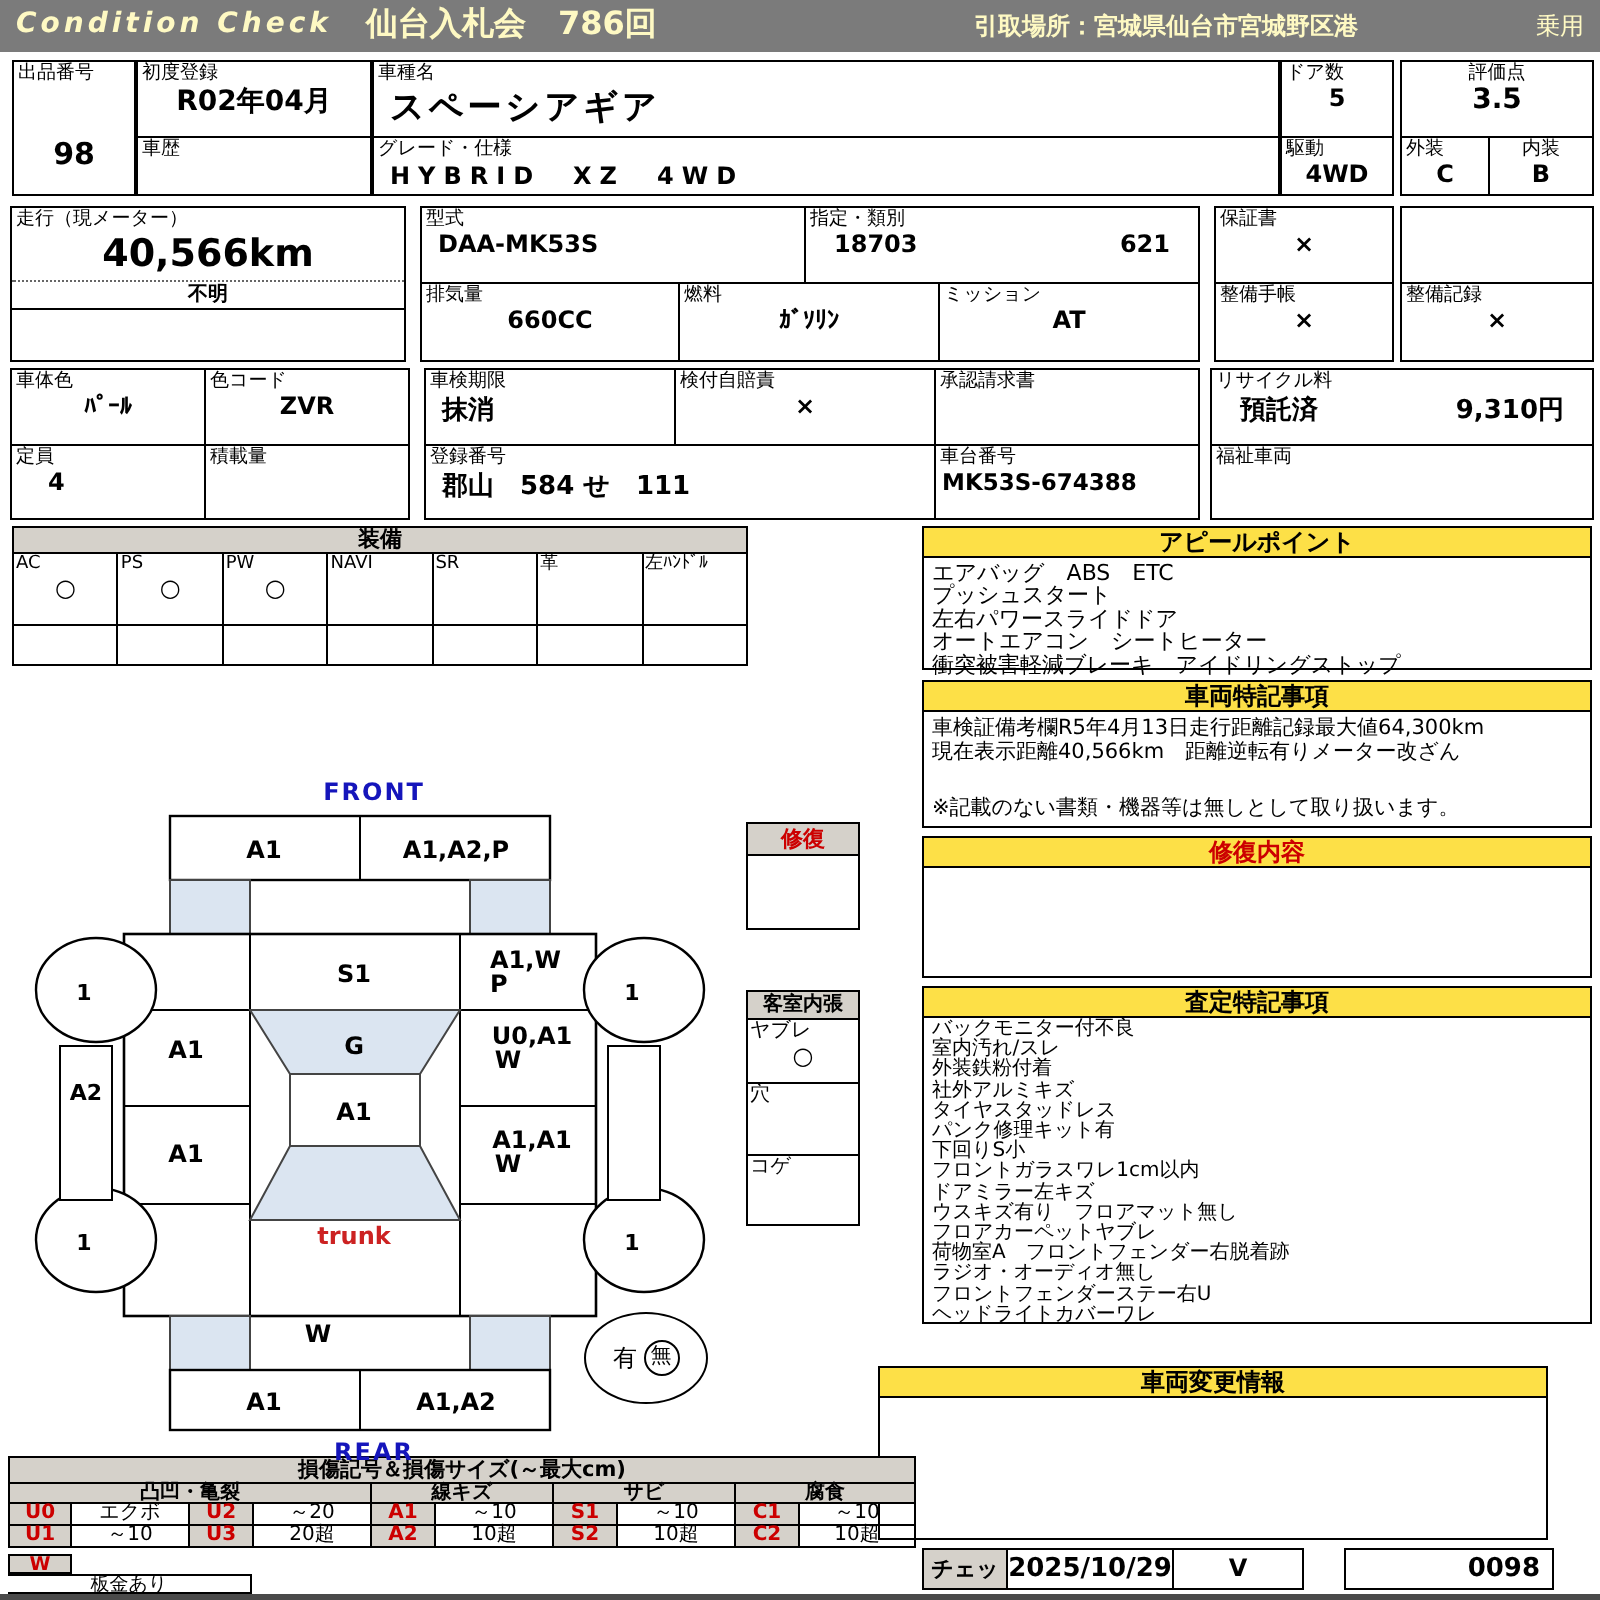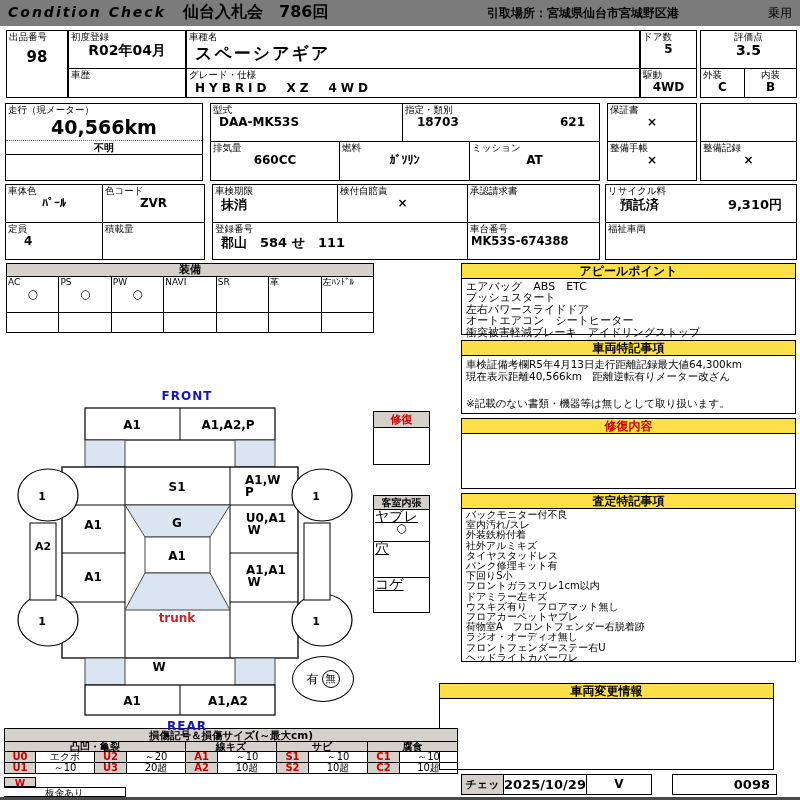--- a/index.html
+++ b/index.html
@@ -1,19 +1,19 @@
 <!DOCTYPE html>
 <html><head>
 <meta charset="utf-8">
 <style>
   html,body{margin:0;padding:0;background:#fff;}
   .sheet{position:relative;width:800px;height:800px;background:#fff;color:#000;
     font-family:"DejaVu Sans","Liberation Sans",sans-serif;overflow:hidden;}
   
-  .hdr{position:absolute;left:0;top:0;width:800px;height:26px;background:#7b7b7b;color:#000000;}
+  .hdr{position:absolute;left:0;top:0;width:800px;height:26px;background:#7b7b7b;color:#fef9c3;}
   .hdr .brand{position:absolute;left:8px;top:4px;font-size:14px;font-weight:bold;font-style:italic;letter-spacing:2px;}
   .hdr .title{position:absolute;left:183px;top:2px;font-size:16px;font-weight:bold;}
   .hdr .pickup{position:absolute;left:487px;top:5px;font-size:12px;font-weight:bold;}
   .hdr .usage{position:absolute;right:8px;top:5px;font-size:12px;}
   
   .f{position:absolute;border:1px solid #000;box-sizing:border-box;background:#fff;}
   .l{display:block;font-size:9.5px;line-height:10px;padding:1px 2px 0;}
   .v{display:block;font-weight:bold;font-size:12px;text-align:center;}
   .v.left{text-align:left;padding-left:8px;}
   .flexv{display:flex;justify-content:space-between;padding:0 14px;font-weight:bold;}
@@ -51,21 +51,21 @@
   .svg-code{font-size:12px;font-weight:bold;}
   .svg-blue{fill:#1515bb;font-size:12px;font-weight:bold;letter-spacing:1px;}
   .svg-red{fill:#cc2222;font-size:12px;font-weight:bold;}
   
   .repairbox{position:absolute;left:373px;top:411px;width:57px;height:54px;border:1px solid #000;box-sizing:border-box;}
   .repairbox .h{background:#d5d1ca;border-bottom:1px solid #000;color:#c00;font-size:11px;font-weight:bold;text-align:center;height:15px;line-height:15px;}
   .cabin{position:absolute;left:373px;top:495px;width:57px;height:118px;border:1px solid #000;box-sizing:border-box;}
   .cabin .h{background:#d5d1ca;border-bottom:1px solid #000;font-size:10px;font-weight:bold;text-align:center;height:13px;line-height:13px;}
   .cabin .r{border-bottom:1px solid #000;box-sizing:border-box;}
   .cabin .r:last-child{border-bottom:none;}
-  .cabin .rl{font-size:14px;line-height:10px;padding:1px 1px 0;display:block;text-decoration:underline;}
+  .cabin .rl{font-size:10px;line-height:10px;padding:1px 1px 0;display:block;}
   .cabin .rv{display:block;text-align:center;font-size:12px;font-weight:bold;}
   .oval{position:absolute;left:292px;top:656px;width:62px;height:46px;border:1px solid #000;border-radius:50%;
     display:flex;align-items:center;justify-content:center;gap:3px;box-sizing:border-box;font-size:12px;}
   .oval .circ{display:inline-block;width:16px;height:16px;border:1px solid #000;border-radius:50%;
     text-align:center;line-height:15px;font-size:10.5px;}
   .chkcell{position:absolute;border:1px solid #000;box-sizing:border-box;height:21px;font-weight:bold;text-align:center;}
   .btm{position:absolute;left:0;top:797px;width:800px;height:3px;background:#4a4a4a;}
   .mileage-note{border-top:1px dotted #666;border-bottom:1px solid #000;text-align:center;font-weight:bold;font-size:10px;height:13px;line-height:13px;}
 </style>
 </head>
@@ -75,21 +75,21 @@
 
   <div class="hdr">
     <span class="brand">Condition  Check</span>
     <span class="title">仙台入札会　786回</span>
     <span class="pickup">引取場所：宮城県仙台市宮城野区港</span>
     <span class="usage">乗用</span>
   </div>
 
   <div class="f" style="left:6px;top:30px;width:62px;height:68px">
     <span class="l">出品番号</span>
-    <span class="v" style="font-size:15px;margin-top:6px">98</span>
+    <span class="v" style="font-size:15px;margin-top:26px">98</span>
   </div>
   <div class="f" style="left:68px;top:30px;width:118px;height:39px">
     <span class="l">初度登録</span>
     <span class="v" style="font-size:14px">R02年04月</span>
   </div>
   <div class="f" style="left:68px;top:68px;width:118px;height:30px">
     <span class="l">車歴</span>
     <span class="v"></span>
   </div>
   <div class="f" style="left:186px;top:30px;width:454px;height:39px">

